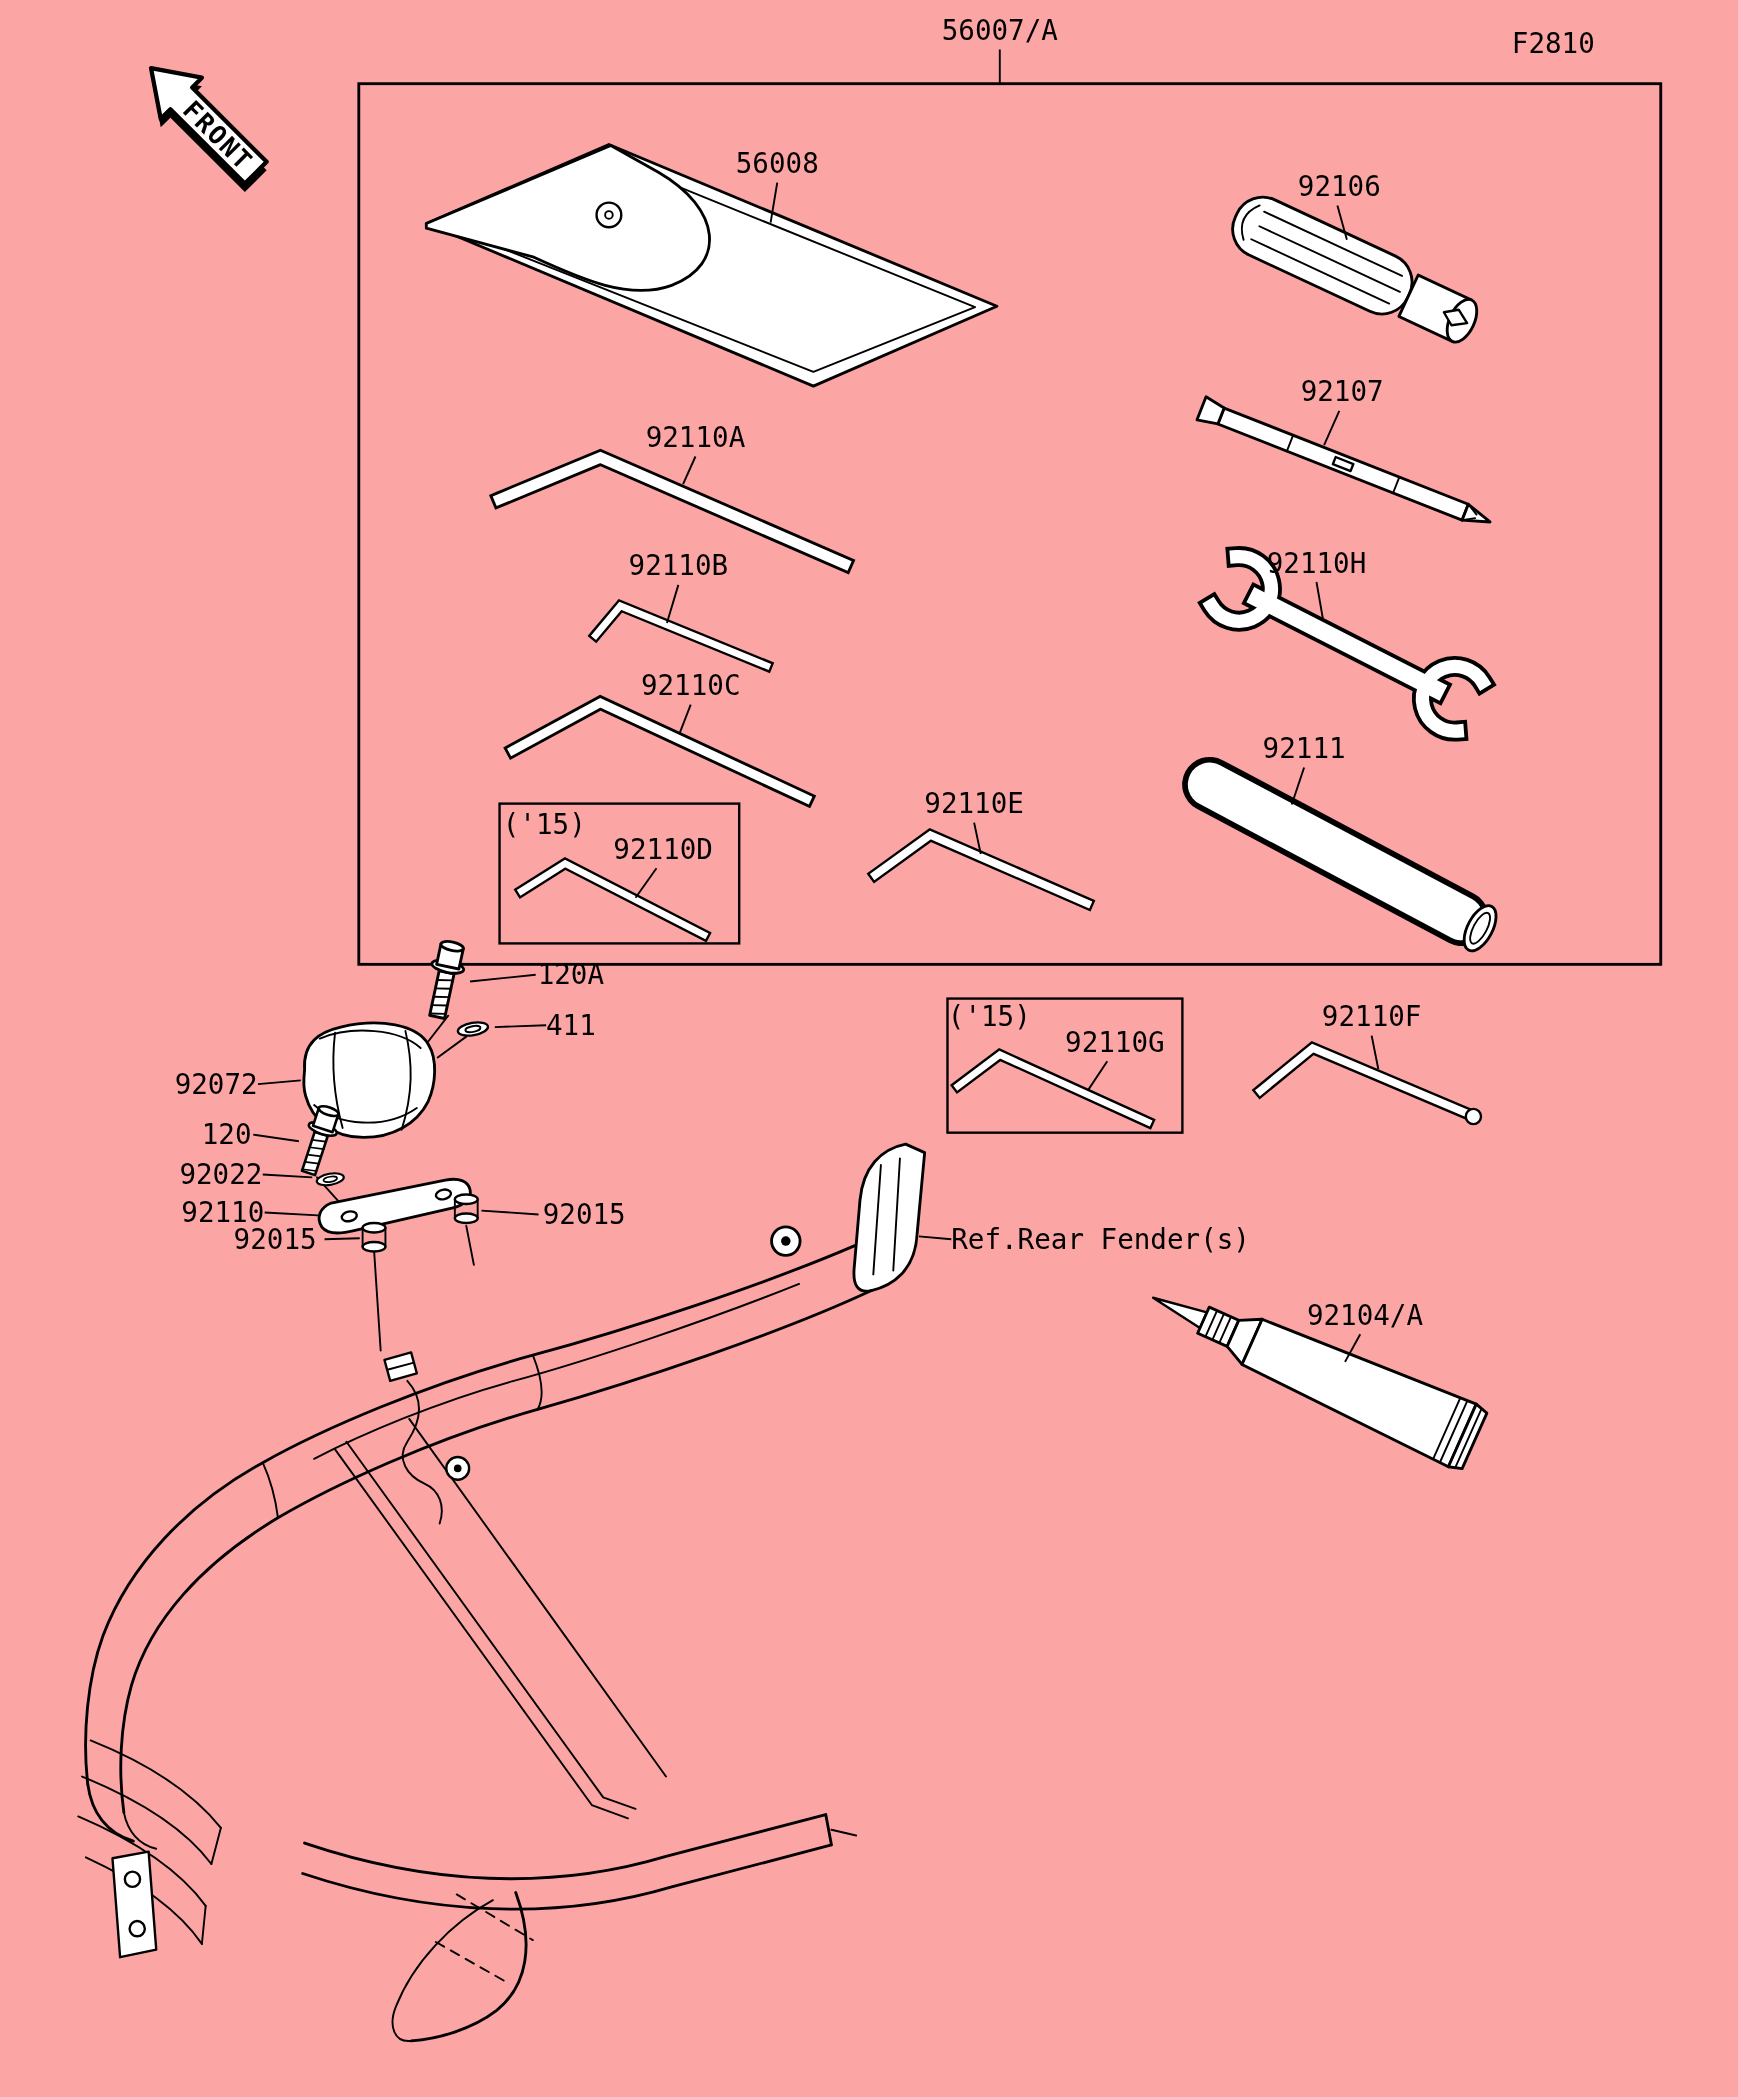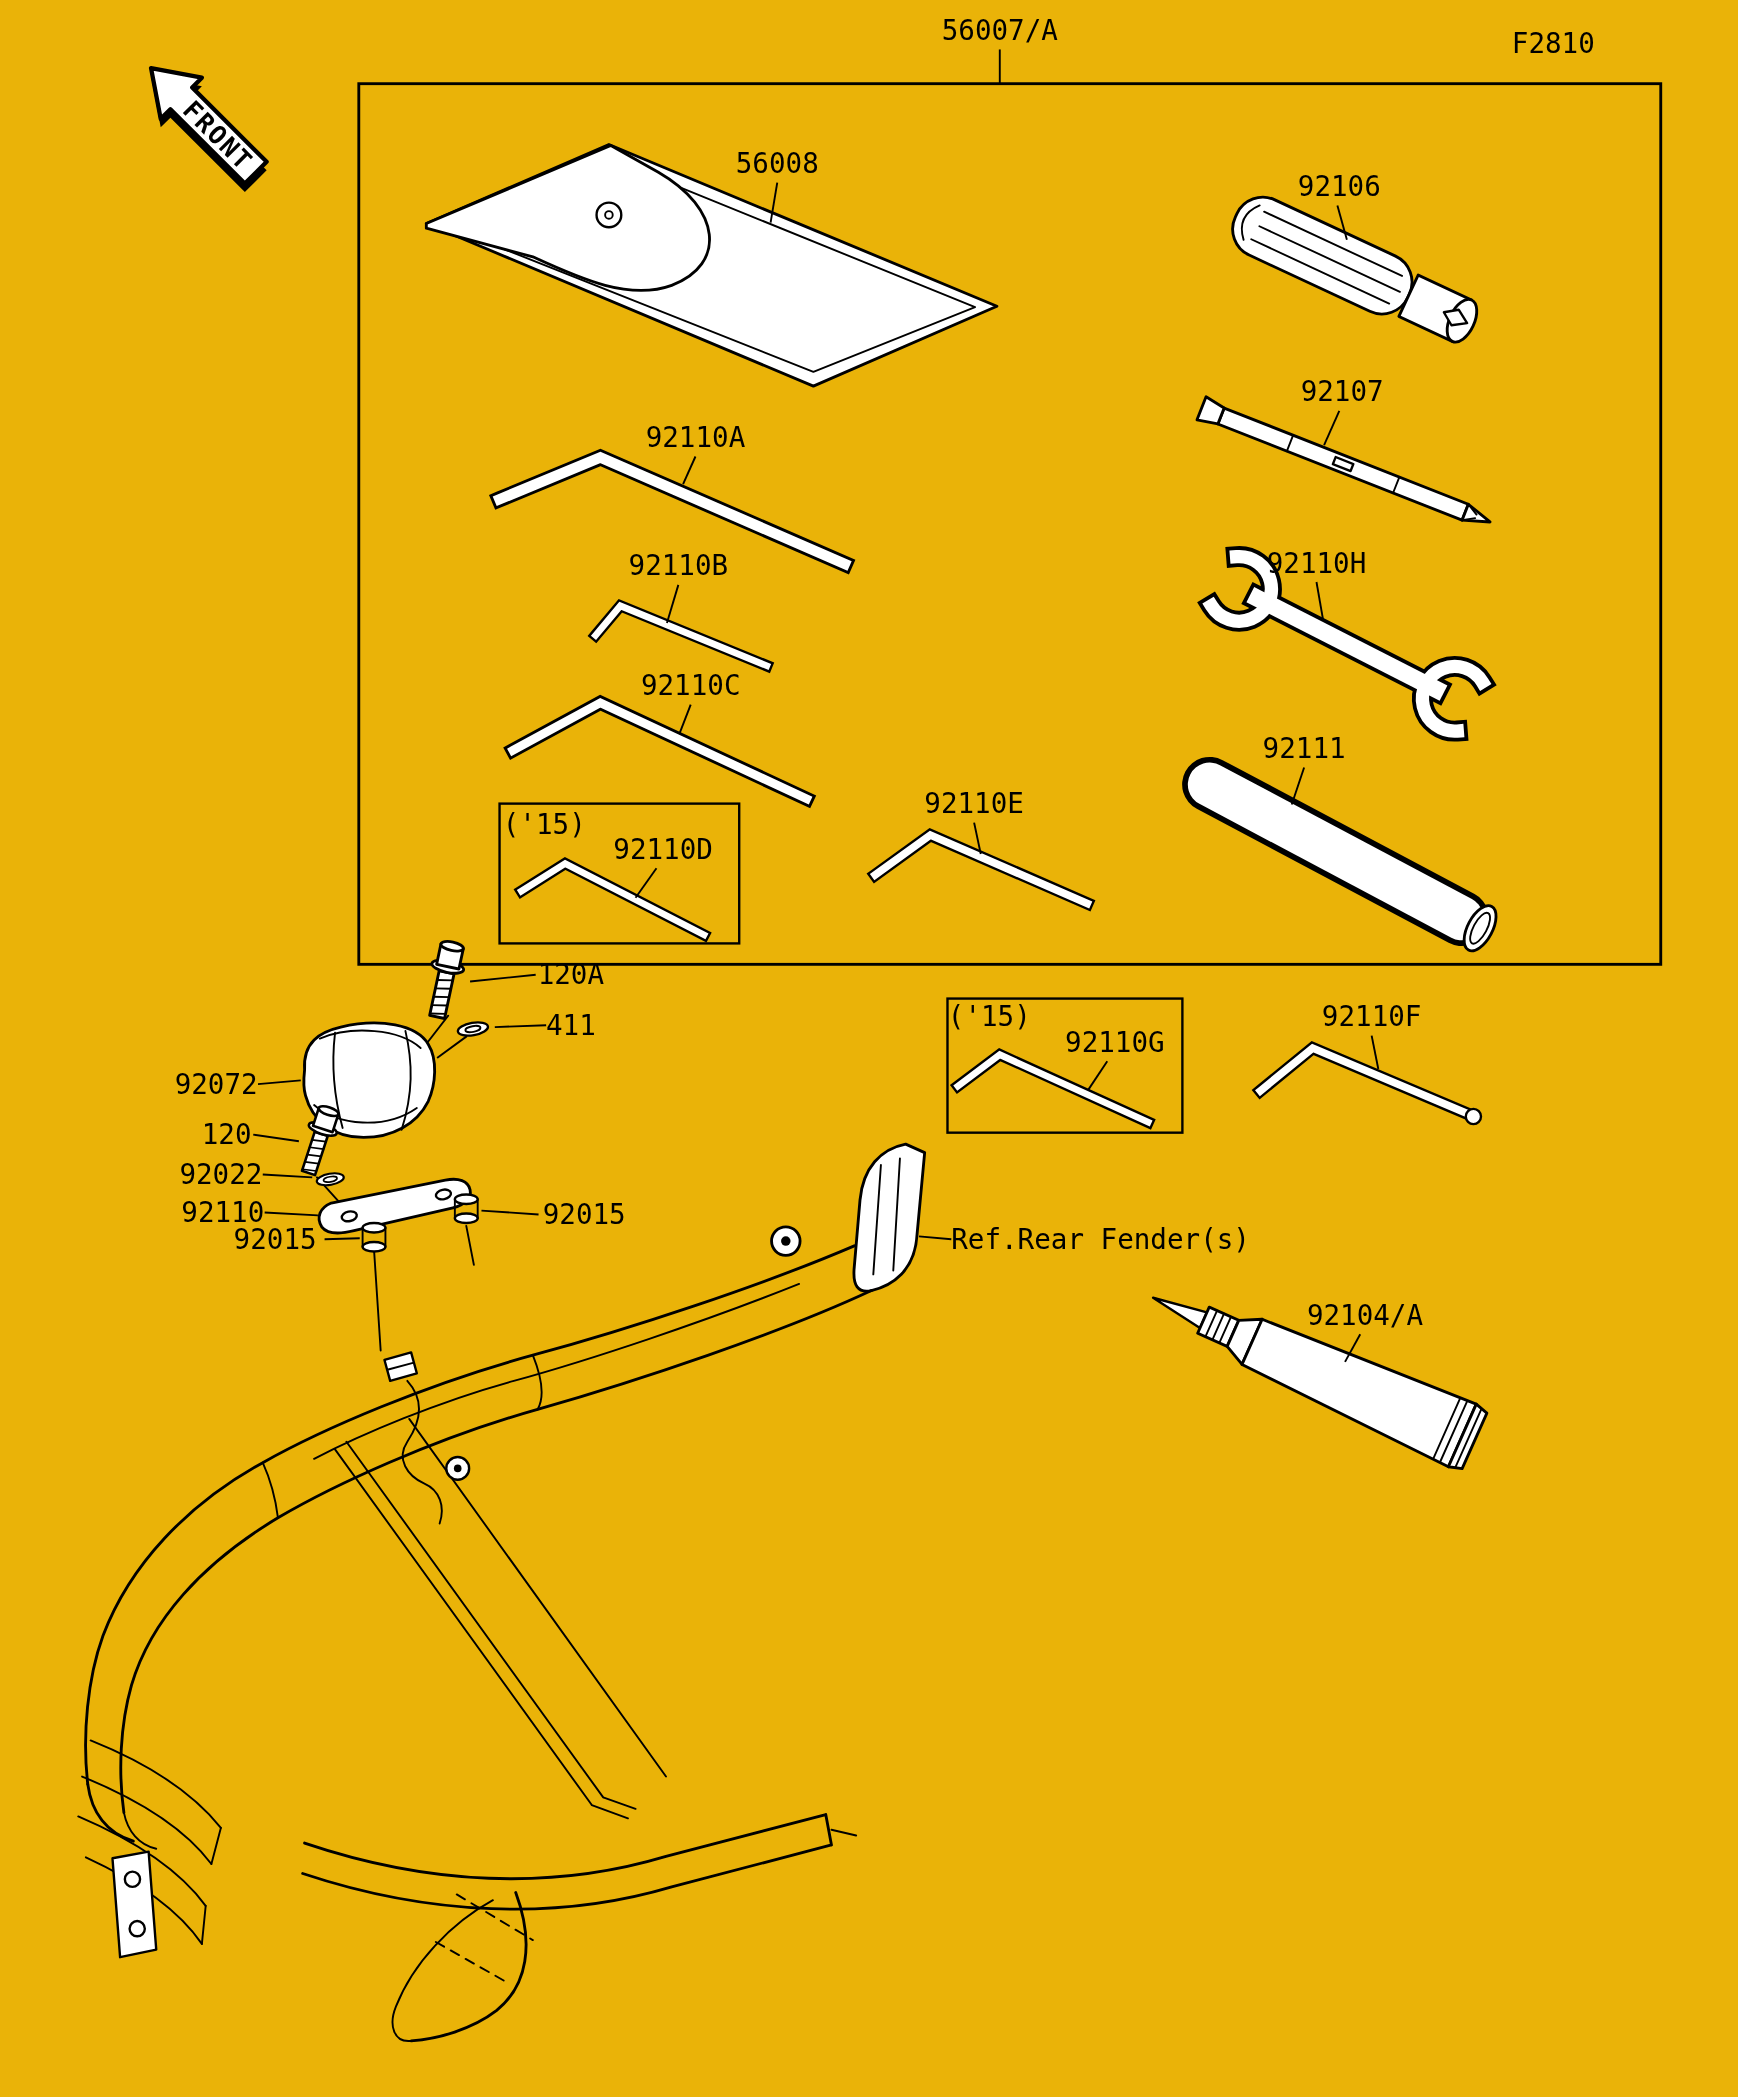--- a/index.html
+++ b/index.html
@@ -1,16 +1,16 @@
 <!DOCTYPE html>
 <html style="font-size:15px"><head>
 <meta charset="utf-8">
 <style>
   html,body{margin:0;padding:0;background:#fff;}
-  .canvas{position:relative;width:1739px;height:2097px;background:#eab308;overflow:hidden;}
+  .canvas{position:relative;width:1739px;height:2097px;background:#fca5a5;overflow:hidden;}
   svg{display:block;}
   text{font-family:"DejaVu Sans Mono","Liberation Mono",monospace;font-size:29px;fill:#000;}
   .front-txt{font-size:30px;font-weight:bold;letter-spacing:2px;}
   .ln{fill:none;stroke:#000;stroke-width:3;stroke-linejoin:round;stroke-linecap:round;}
   .ln2{fill:none;stroke:#000;stroke-width:2;stroke-linejoin:round;stroke-linecap:round;}
   .fw{fill:#fff;stroke:#000;stroke-width:3;stroke-linejoin:round;}
   .fw2{fill:#fff;stroke:#000;stroke-width:2.5;stroke-linejoin:round;}
   .lead{fill:none;stroke:#000;stroke-width:2;}
   .blk{stroke:#000;fill:none;stroke-linecap:square;}
   .wht{stroke:#fff;fill:none;stroke-linecap:square;}

